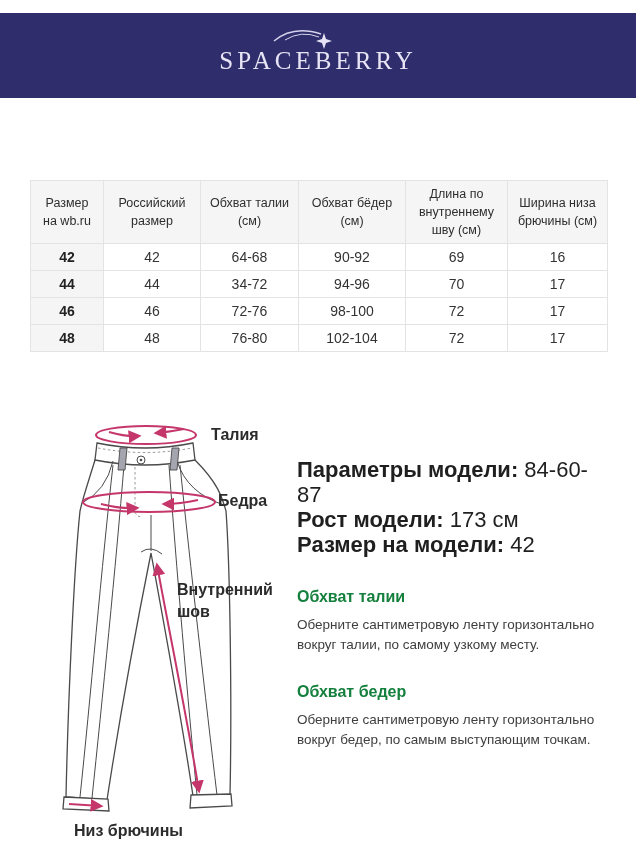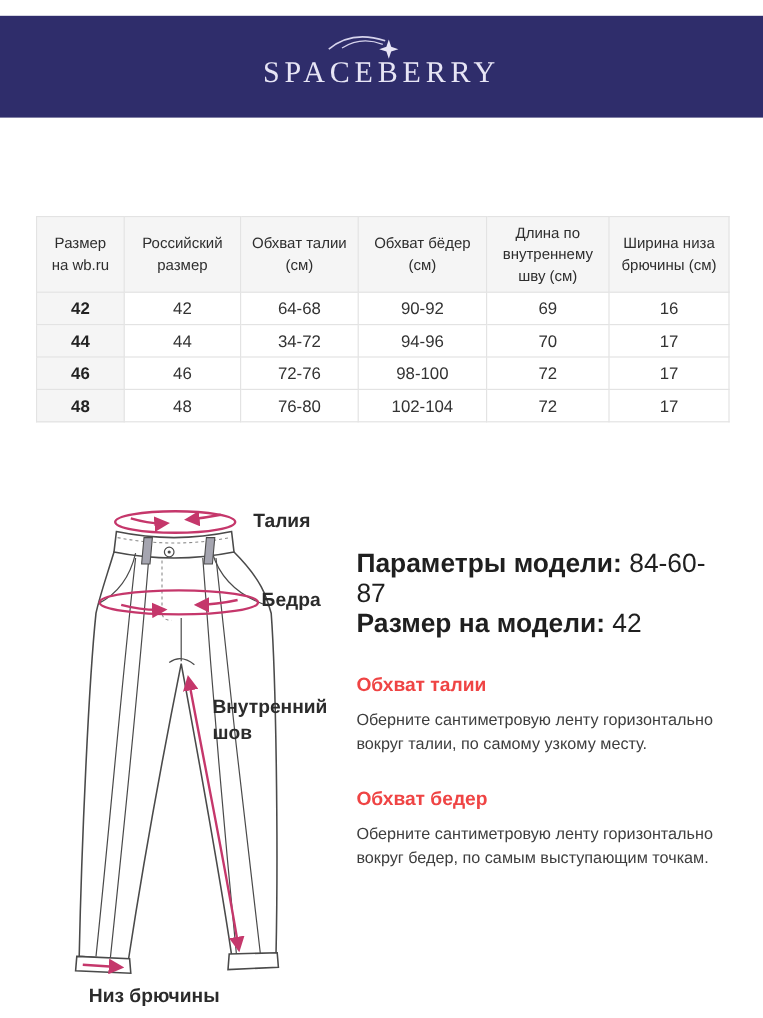--- a/index.html
+++ b/index.html
@@ -33,21 +33,21 @@
   .lbl-seam  { left:147px; top:176px; width:100px; }
   .lbl-hem   { left:44px;  top:417px; }
 
   
   .info-col { position:absolute; left:297px; top:444px; width:312px; }
   .model-info { margin-bottom:31px; }
   .model-line { font-size:22px; line-height:25px; color:#1f1f1f; }
   .model-line .lbl { font-weight:700; }
   .model-line .val { font-weight:400; }
   .measure-section { margin-bottom:27px; }
-  .measure-title { font-size:16px; font-weight:700; color:#ef4444; margin-bottom:9px; }
+  .measure-title { font-size:16px; font-weight:700; color:#15803d; margin-bottom:9px; }
   .measure-body { font-size:13.5px; color:#3e3e3e; line-height:1.5; width:305px; }
 </style>
 </head>
 <body>
 
 <div class="page">
 
   <div class="header">
     <div class="logo">
       <svg class="logo-star" viewBox="0 0 66 36" fill="none">
@@ -177,20 +177,24 @@
   </div>
 
   <div class="info-col">
 
     <div class="model-info">
       <div class="model-line">
         <span class="lbl">Параметры модели:</span>
         <span class="val">84-60-87</span>
       </div>
       <div class="model-line">
+        <span class="lbl">Рост модели:</span>
+        <span class="val">173 см</span>
+      </div>
+      <div class="model-line">
         <span class="lbl">Размер на модели:</span>
         <span class="val">42</span>
       </div>
     </div>
 
     <div class="measure-section">
       <div class="measure-title">Обхват талии</div>
       <div class="measure-body">Оберните сантиметровую ленту горизонтально вокруг талии, по самому узкому месту.</div>
     </div>
 

